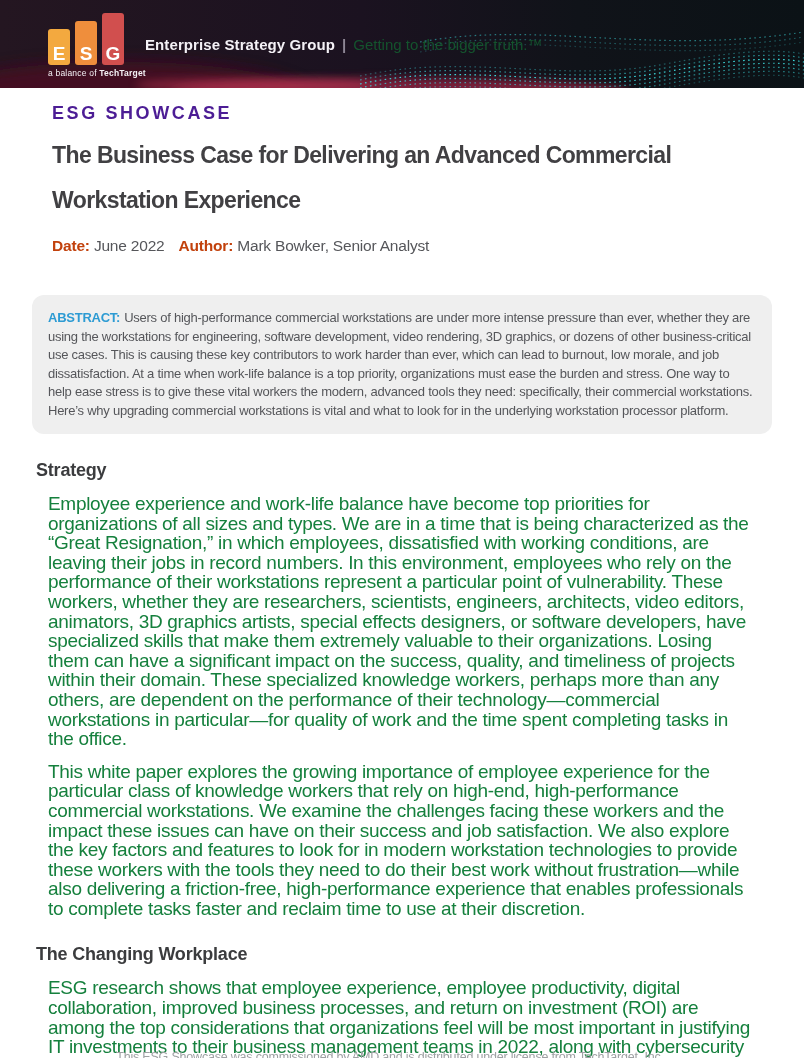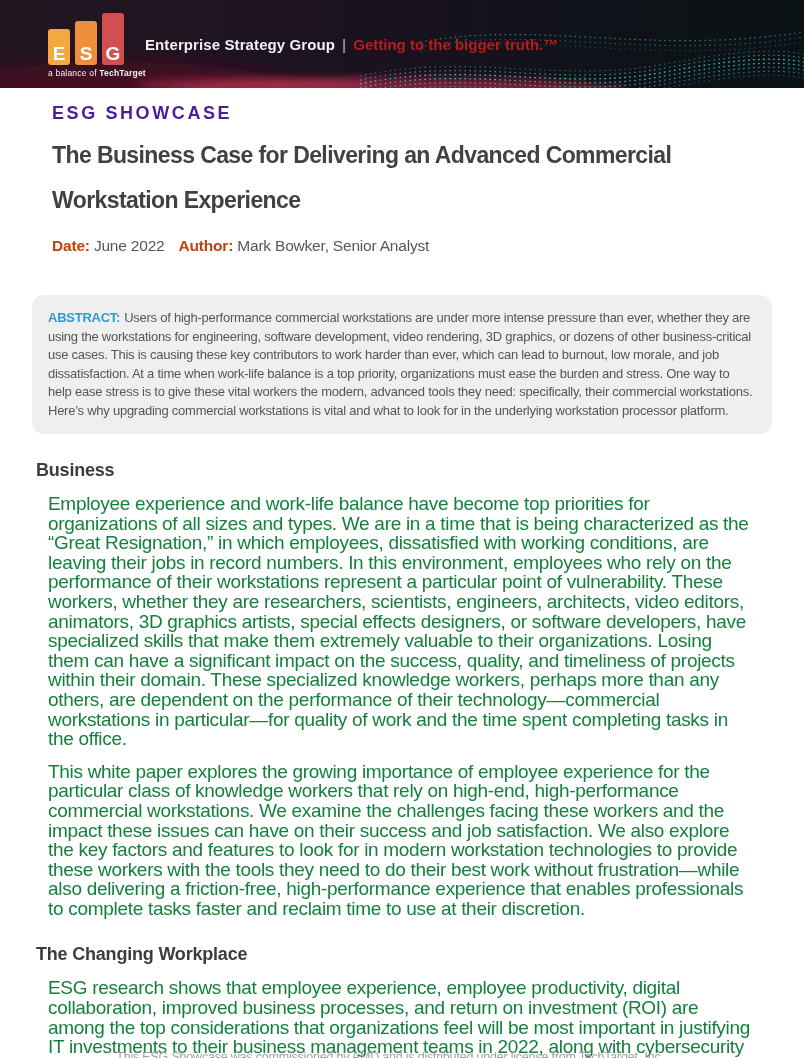--- a/index.html
+++ b/index.html
@@ -14,21 +14,21 @@
   .bar{width:22px;border-radius:3px;color:#fff;font-weight:bold;font-size:19px;
        display:flex;align-items:flex-end;justify-content:center;line-height:1;padding-bottom:2px;box-sizing:border-box;}
   .bar-e{height:36px;background:#F3A93F;}
   .bar-s{height:44px;background:#EF8E3C;}
   .bar-g{height:52px;background:#D14F4E;}
   .logo-tag{margin-top:3px;font-size:8.5px;color:#f5f2f5;letter-spacing:.2px;white-space:nowrap;}
   .logo-tag b{font-size:8.5px;}
   .brandline{position:absolute;left:145px;top:36px;font-size:15px;white-space:nowrap;}
   .brand-name{color:#f4f1f6;font-weight:bold;letter-spacing:.1px;}
   .brand-sep{color:#8d8694;margin:0 7px;font-weight:bold;}
-  .brand-tag{color:#b91c1c;font-weight:bold;}
+  .brand-tag{color:#14532d;}
 
   
   .eyebrow{margin:15px 52px 0;font-size:18px;font-weight:bold;letter-spacing:2.6px;color:#4c1d95;}
   h1.title{margin:9px 52px 0;width:690px;font-size:23px;line-height:45px;letter-spacing:-0.6px;
            font-weight:bold;color:#414043;}
   .meta{margin:14px 52px 0;font-size:15.5px;color:#55565a;letter-spacing:-0.2px;}
   .meta b{color:#c2410c;}
   .meta .gap{display:inline-block;width:10px;}
 
   
@@ -108,21 +108,21 @@
     <span>June 2022</span><span class="gap"></span>
     <b>Author:</b>
     <span>Mark Bowker, Senior Analyst</span>
   </div>
 
   <div class="abstract">
     <p><span class="abstract-label">ABSTRACT:</span><span>Users of high-performance commercial workstations are under more intense pressure than ever, whether they are using the workstations for engineering, software development, video rendering, 3D graphics, or dozens of other business-critical use cases. This is causing these key contributors to work harder than ever, which can lead to burnout, low morale, and job dissatisfaction. At a time when work-life balance is a top priority, organizations must ease the burden and stress. One way to help ease stress is to give these vital workers the modern, advanced tools they need: specifically, their commercial workstations. Here’s why upgrading commercial workstations is vital and what to look for in the underlying workstation processor platform.</span></p>
   </div>
 
   <div class="body-col">
-    <h2 class="sec">Business</h2>
+    <h2 class="sec">Strategy</h2>
     <p>Employee experience and work-life balance have become top priorities for organizations of all sizes and types. We are in a time that is being characterized as the “Great Resignation,” in which employees, dissatisfied with working conditions, are leaving their jobs in record numbers. In this environment, employees who rely on the performance of their workstations represent a particular point of vulnerability. These workers, whether they are researchers, scientists, engineers, architects, video editors, animators, 3D graphics artists, special effects designers, or software developers, have specialized skills that make them extremely valuable to their organizations. Losing them can have a significant impact on the success, quality, and timeliness of projects within their domain. These specialized knowledge workers, perhaps more than any others, are dependent on the performance of their technology—commercial workstations in particular—for quality of work and the time spent completing tasks in the office.</p>
     <p>This white paper explores the growing importance of employee experience for the particular class of knowledge workers that rely on high-end, high-performance commercial workstations. We examine the challenges facing these workers and the impact these issues can have on their success and job satisfaction. We also explore the key factors and features to look for in modern workstation technologies to provide these workers with the tools they need to do their best work without frustration—while also delivering a friction-free, high-performance experience that enables professionals to complete tasks faster and reclaim time to use at their discretion.</p>
 
     <h2 class="sec">The Changing Workplace</h2>
     <p>ESG research shows that employee experience, employee productivity, digital collaboration, improved business processes, and return on investment (ROI) are among the top considerations that organizations feel will be most important in justifying IT investments to their business management teams in 2022, along with cybersecurity and improved customer</p>
   </div>
 
   <div class="footer">
     <div class="f1">This ESG Showcase was commissioned by AMD and is distributed under license from TechTarget, Inc.</div>
   </div>

